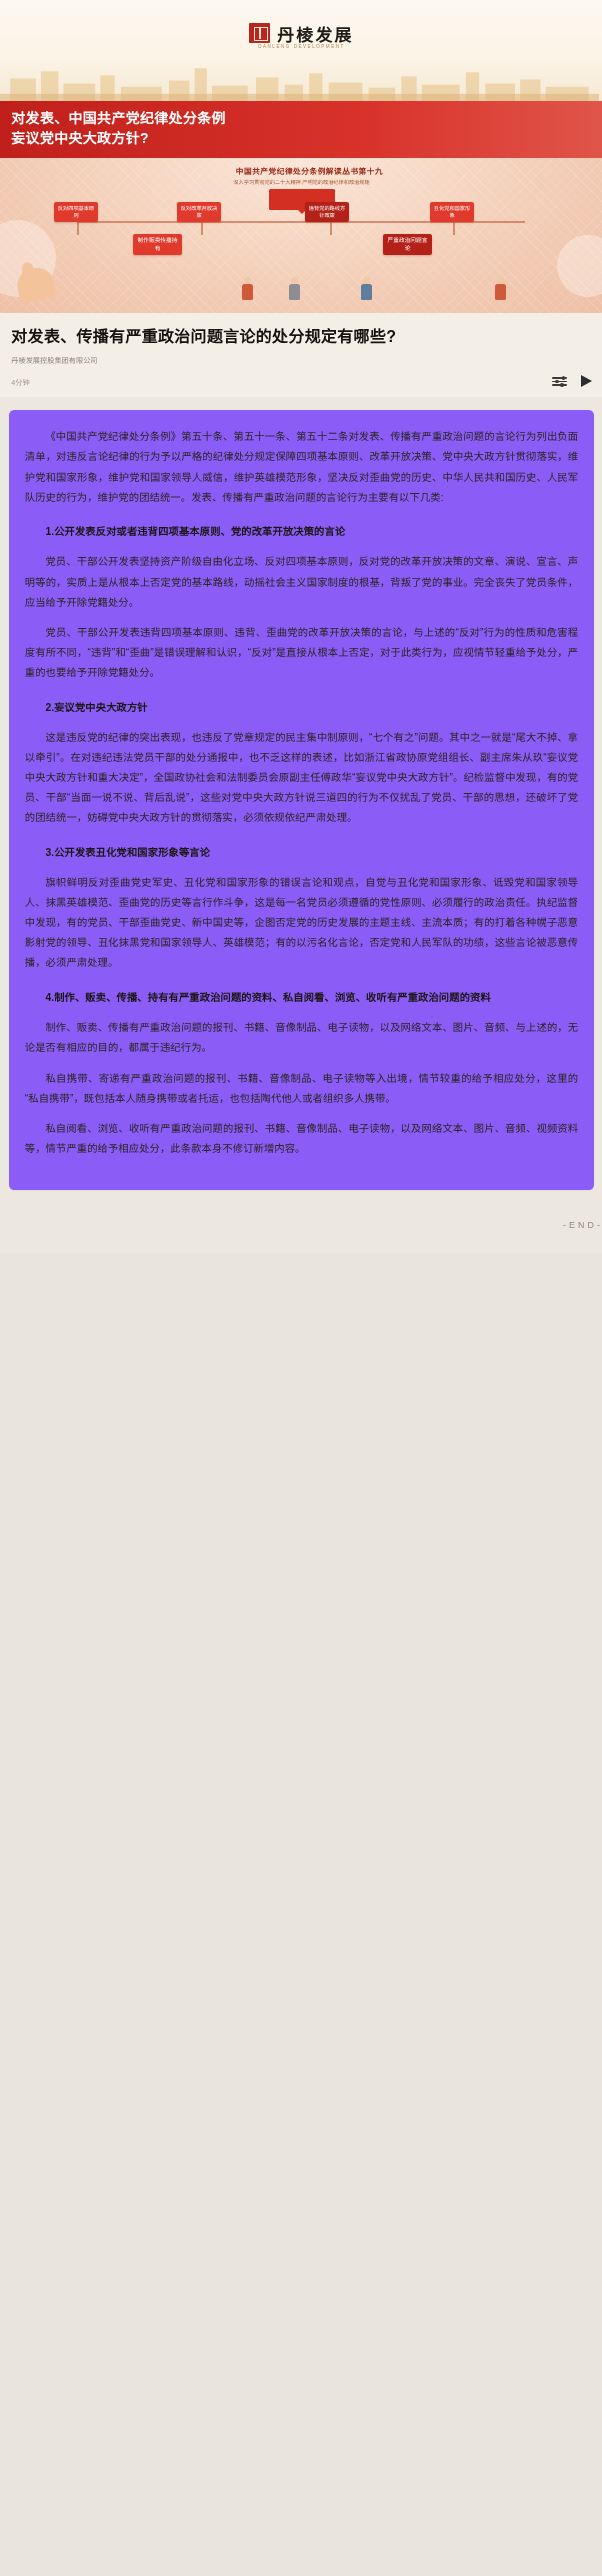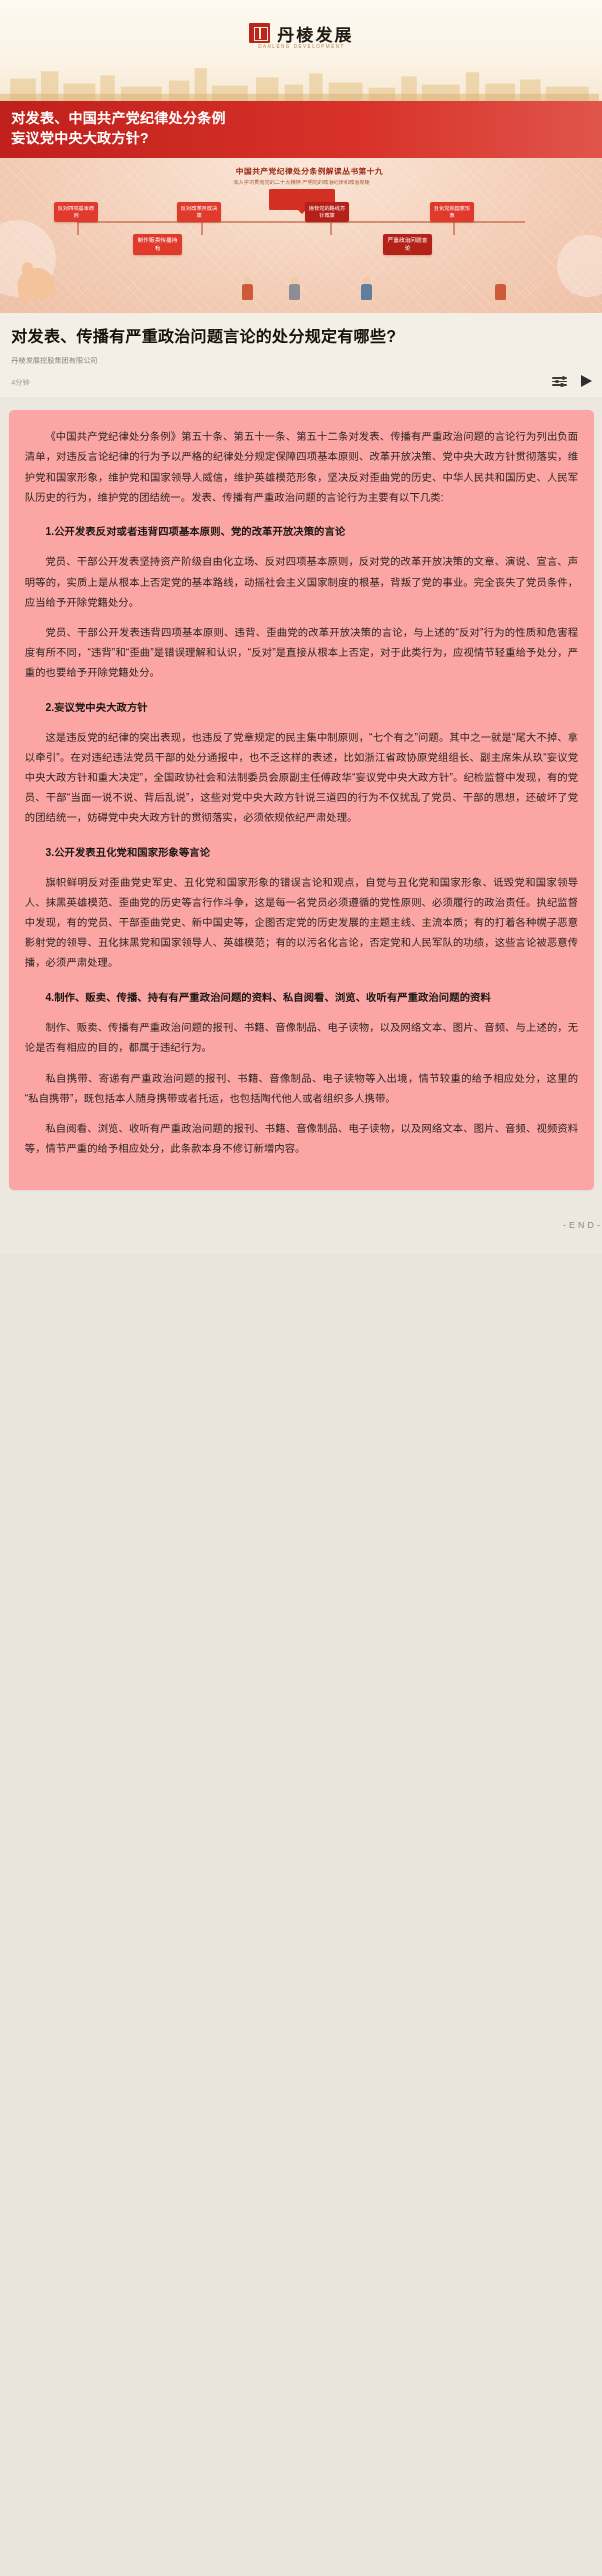--- a/index.html
+++ b/index.html
@@ -253,21 +253,21 @@
     border-left: 11.3px solid #2e2e2e;
     border-top: 6.7px solid transparent;
     border-bottom: 6.7px solid transparent;
   }
 
   
   .body-wrap {
     padding: 13.4px 9.3px 20.6px 9.3px;
   }
   .card {
-    background: #fca5a5;
+    background: #8b5cf6;
     border-radius: 5.2px;
     padding: 17.5px 15.5px 20.6px 15.5px;
     box-shadow: 0 0.5px 1.5px rgba(0,0,0,.05);
   }
   .card p {
     margin: 0 0 10.3px 0;
     font-size: 10.3px;
     line-height: 1.95;
     color: #2a2620;
     text-align: justify;

